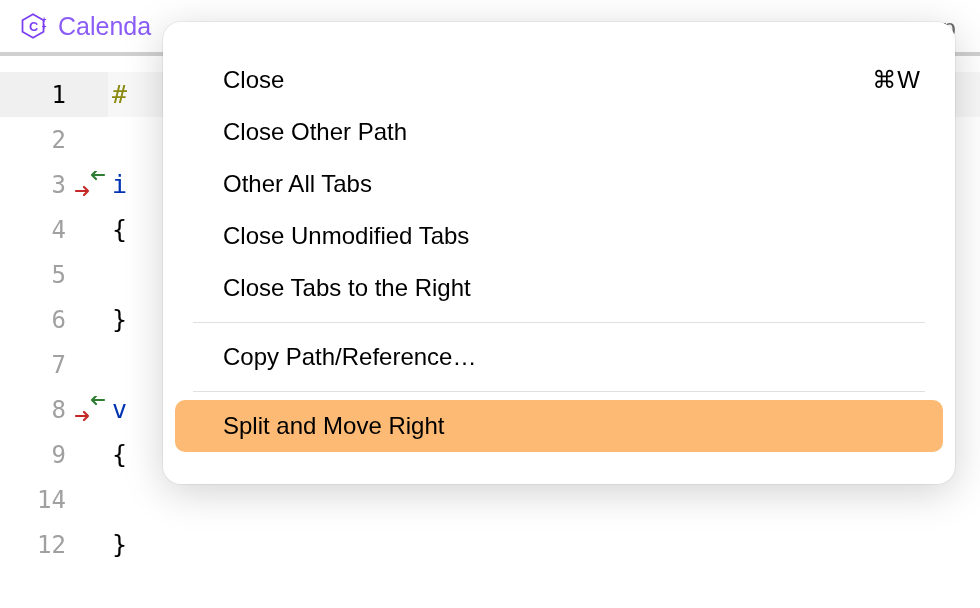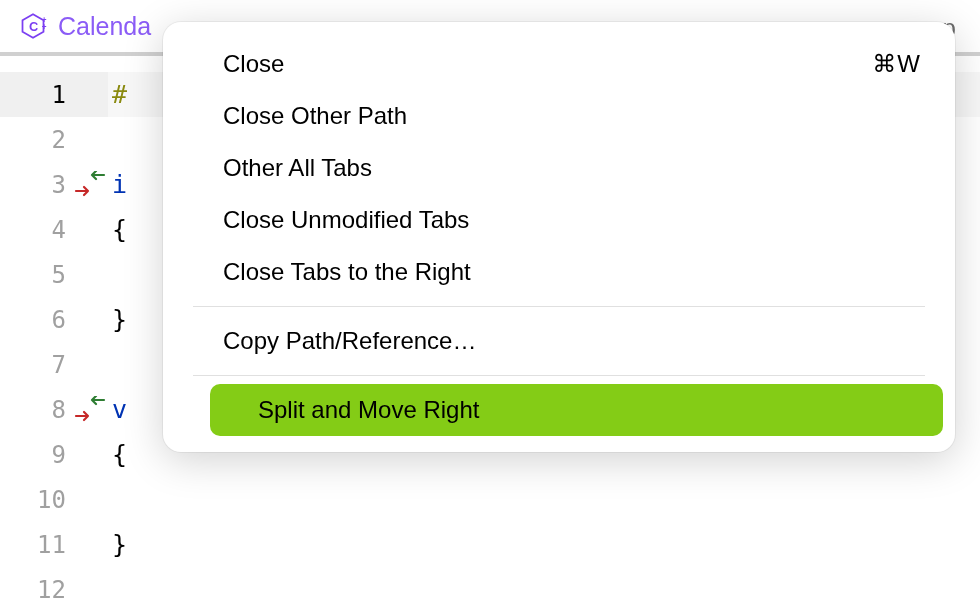--- a/index.html
+++ b/index.html
@@ -95,35 +95,34 @@
     .tk-keyword { color: #0033b3; }
     .tk-brace { color: #000; }
     .context-menu {
       position: absolute;
       left: 163px;
       top: 22px;
       width: 792px;
       background: #ffffff;
       border-radius: 18px;
       box-shadow: 0 8px 40px rgba(0,0,0,0.18), 0 0 0 1px rgba(0,0,0,0.05);
-      padding: 16px 12px;
+      padding: 32px 12px;
     }
     .menu-item {
       height: 52px;
       display: flex;
       align-items: center;
       padding: 0 22px 0 48px;
       font-size: 24px;
       color: #000;
       border-radius: 10px;
       position: relative;
     }
     .menu-item.highlighted {
-      background: #84cc16;
-      margin-left: 35px;
+      background: #fdba74;
     }
     .menu-item-icon {
       position: absolute;
       left: 10px;
       width: 28px;
       height: 28px;
       display: flex;
       align-items: center;
       justify-content: center;
     }
@@ -186,24 +185,21 @@
         <span class="line-number">8</span>
         <span class="merge-marker"><svg viewBox="0 0 32 28" width="32" height="28">
             <path d="M30 4 L18 4 M22 0 L18 4 L22 8" fill="none" stroke="#2e7d32" stroke-width="2.2" stroke-linecap="round" stroke-linejoin="round"></path>
             <path d="M2 20 L14 20 M10 16 L14 20 L10 24" fill="none" stroke="#c62828" stroke-width="2.2" stroke-linecap="round" stroke-linejoin="round"></path>
           </svg></span>
       </div>
       <div class="gutter-row">
         <span class="line-number">9</span>
       </div>
       <div class="gutter-row">
-        <span class="line-number">10</span>
-      </div>
-      <div class="gutter-row">
-        <span class="line-number">11</span>
+        <span class="line-number">14</span>
       </div>
       <div class="gutter-row">
         <span class="line-number">12</span>
       </div>
     </div>
   <div class="code-area" id="code">
       <div class="code-row active">
         <span class="tk-preproc">#</span>
       </div>
       <div class="code-row"></div>

